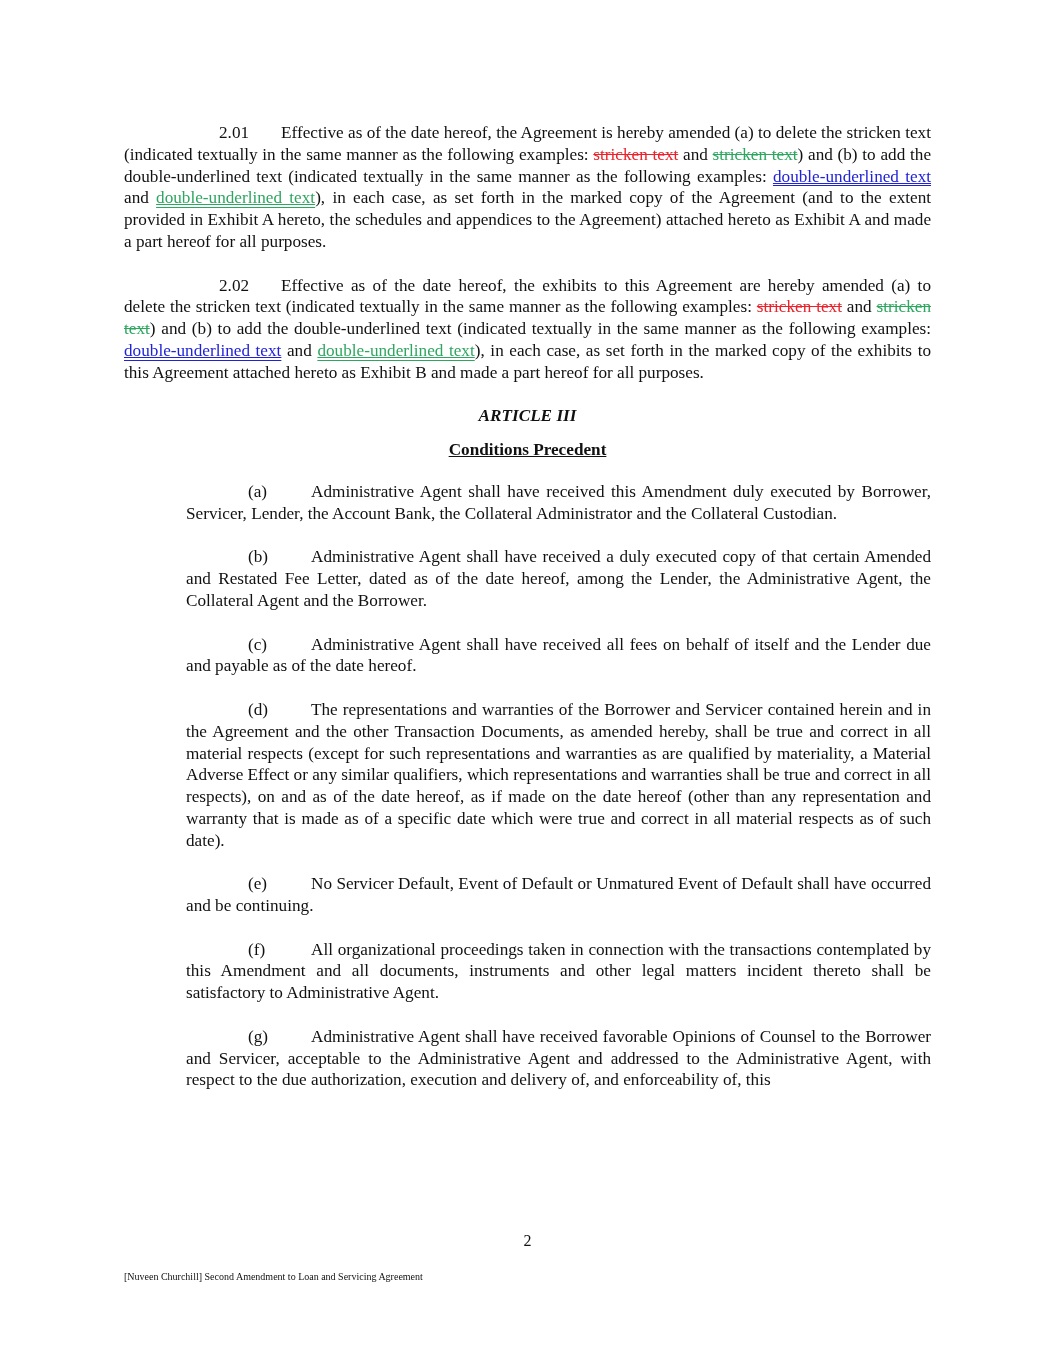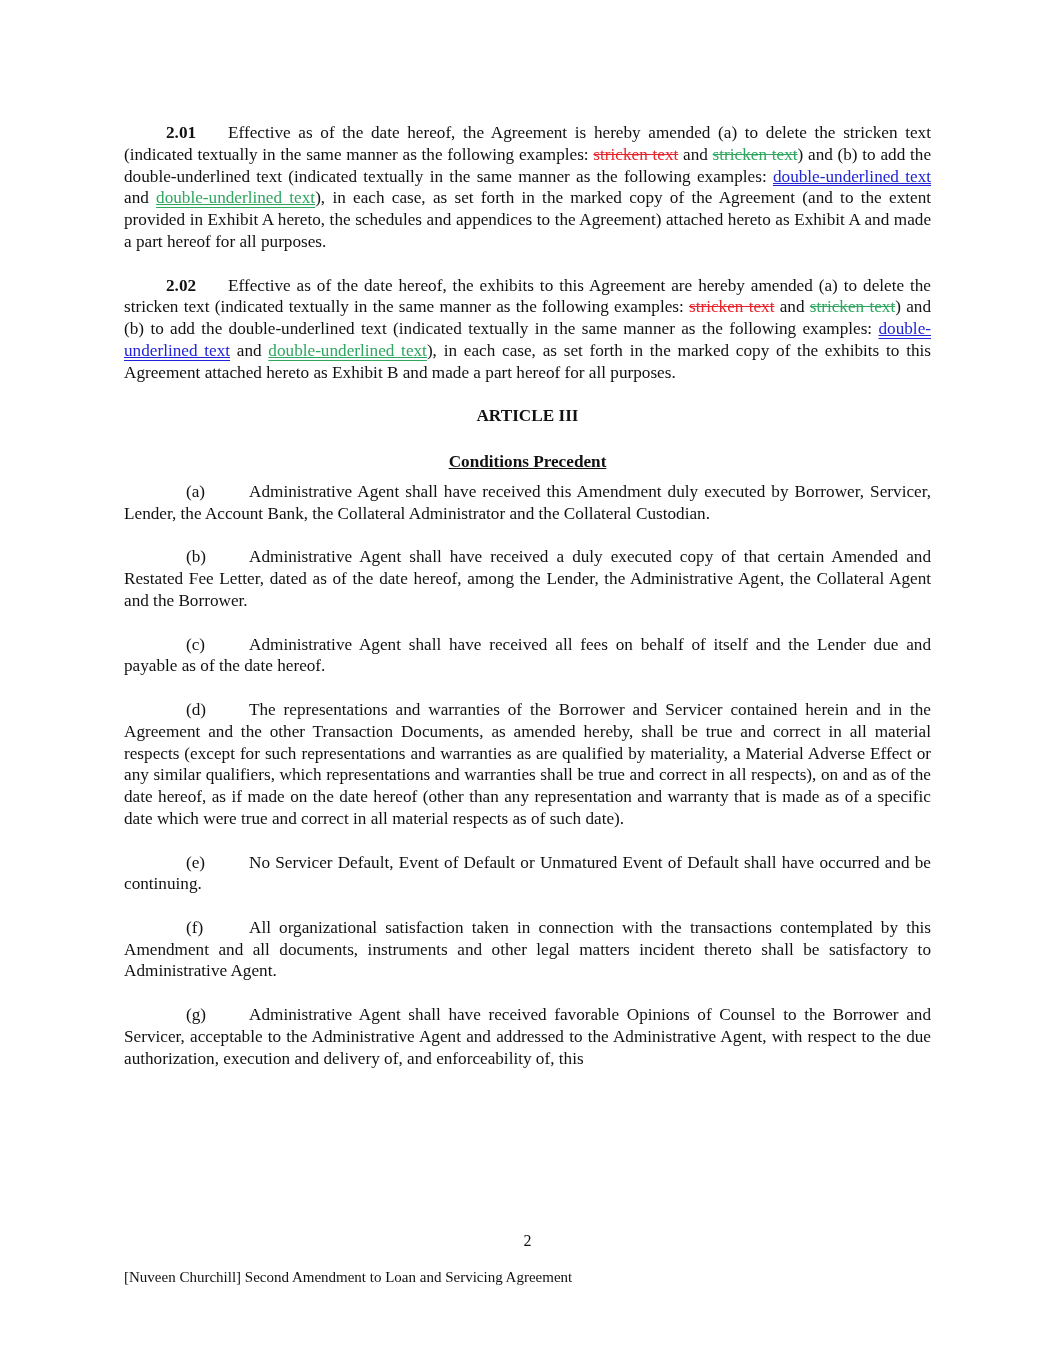--- a/index.html
+++ b/index.html
@@ -1,33 +1,33 @@
 <!DOCTYPE html>
 <html><head>
 <meta charset="utf-8">
 <style>
   html, body { margin: 0; padding: 0; background: #ffffff; }
   body { width: 1055px; height: 1365px; position: relative; overflow: hidden;
          font-family: "Liberation Serif", serif; color: #111111; font-size: 17.2px; }
   .page { position: absolute; left: 124px; top: 122px; width: 807px; }
   p { margin: 0; line-height: 21.8px; text-align: justify; }
   .para { margin-bottom: 21.8px; }
-  .sec-num { font-weight: bold; display: inline-block; width: 62px; margin-left: 42px; }
-  .sub { }
+  .sec-num { font-weight: normal; display: inline-block; width: 62px; margin-left: 95px; }
+  .sub { margin-left: 62px; }
   .sub .lbl { display: inline-block; width: 63px; margin-left: 62px; }
   .center { text-align: center; }
-  .article { font-weight: bold; margin-top: 0px; margin-bottom: 24px; line-height: 21.8px; }
-  .heading { font-weight: bold; text-decoration: underline; margin-bottom: 8px; line-height: 21.8px; }
+  .article { font-weight: bold; margin-top: 0px; margin-bottom: 12px; line-height: 21.8px; font-style: italic; }
+  .heading { font-weight: bold; text-decoration: underline; margin-bottom: 20px; line-height: 21.8px; }
   .strike-red { color: #e8232b; text-decoration: line-through; }
   .strike-green { color: #2ea65f; text-decoration: line-through; }
   .dbl-blue { color: #1f22d6; text-decoration: underline double; }
   .dbl-green { color: #2ea65f; text-decoration: underline double; }
   .ul { }
   .page-num { position: absolute; top: 1232px; left: 0; width: 1055px; text-align: center; font-size: 16px; }
-  .footer { position: absolute; left: 124px; top: 1268px; font-size: 15px; line-height: 18px; }
+  .footer { position: absolute; left: 124px; top: 1268px; font-size: 10px; line-height: 18px; }
 </style>
 </head>
 <body>
 
 <div class="page">
 
   <p class="para">
     <span class="sec-num">2.01</span><span>Effective as of the date hereof, the Agreement is hereby amended (a) to delete the stricken text (indicated textually in the same manner as the following examples: </span><span class="strike-red">stricken text</span><span> and </span><span class="strike-green">stricken text</span><span>) and (b) to add the double-underlined text (indicated textually in the same manner as the following examples: </span><span class="dbl-blue">double-underlined text</span><span> and </span><span class="dbl-green">double-underlined text</span><span>), in each case, as set forth in the marked copy of the Agreement (and to the extent provided in </span><span class="ul">Exhibit A</span><span> hereto, the schedules and appendices to the Agreement) attached hereto as </span><span class="ul">Exhibit A</span><span> and made a part hereof for all purposes.</span>
   </p>
 
@@ -37,21 +37,21 @@
 
   <p class="center article">ARTICLE III</p>
   <p class="center heading">Conditions Precedent</p>
 
 
   <p class="para sub"><span class="lbl">(a)</span><span>Administrative Agent shall have received this Amendment duly executed by Borrower, Servicer, Lender, the Account Bank, the Collateral Administrator and the Collateral Custodian.</span></p>
   <p class="para sub"><span class="lbl">(b)</span><span>Administrative Agent shall have received a duly executed copy of that certain Amended and Restated Fee Letter, dated as of the date hereof, among the Lender, the Administrative Agent, the Collateral Agent and the Borrower.</span></p>
   <p class="para sub"><span class="lbl">(c)</span><span>Administrative Agent shall have received all fees on behalf of itself and the Lender due and payable as of the date hereof.</span></p>
   <p class="para sub"><span class="lbl">(d)</span><span>The representations and warranties of the Borrower and Servicer contained herein and in the Agreement and the other Transaction Documents, as amended hereby, shall be true and correct in all material respects (except for such representations and warranties as are qualified by materiality, a Material Adverse Effect or any similar qualifiers, which representations and warranties shall be true and correct in all respects), on and as of the date hereof, as if made on the date hereof (other than any representation and warranty that is made as of a specific date which were true and correct in all material respects as of such date).</span></p>
   <p class="para sub"><span class="lbl">(e)</span><span>No Servicer Default, Event of Default or Unmatured Event of Default shall have occurred and be continuing.</span></p>
-  <p class="para sub"><span class="lbl">(f)</span><span>All organizational satisfaction taken in connection with the transactions contemplated by this Amendment and all documents, instruments and other legal matters incident thereto shall be satisfactory to Administrative Agent.</span></p>
+  <p class="para sub"><span class="lbl">(f)</span><span>All organizational proceedings taken in connection with the transactions contemplated by this Amendment and all documents, instruments and other legal matters incident thereto shall be satisfactory to Administrative Agent.</span></p>
   <p class="sub"><span class="lbl">(g)</span><span>Administrative Agent shall have received favorable Opinions of Counsel to the Borrower and Servicer, acceptable to the Administrative Agent and addressed to the Administrative Agent, with respect to the due authorization, execution and delivery of, and enforceability of, this</span></p>
 
 </div>
 
 <div class="page-num">2</div>
 
 <div class="footer">
   <div>[Nuveen Churchill] Second Amendment to Loan and Servicing Agreement</div>
 </div>
 

